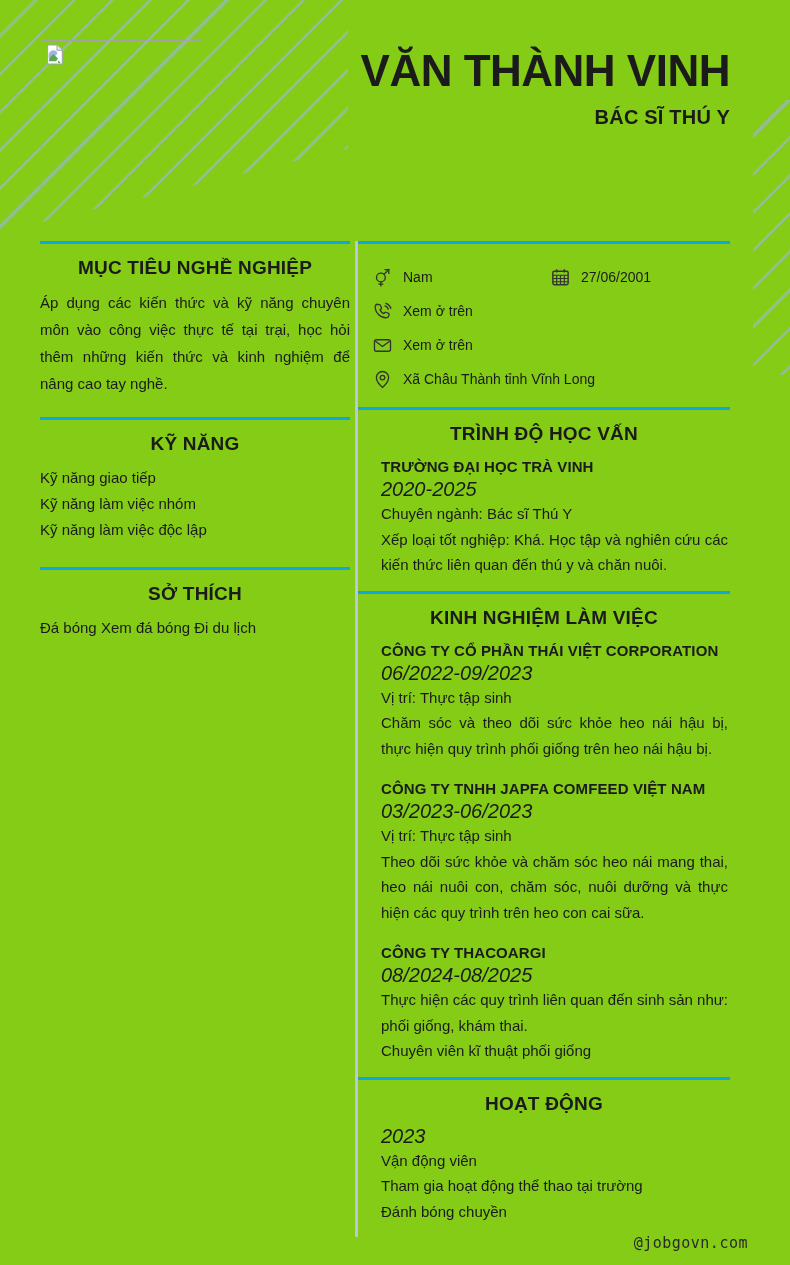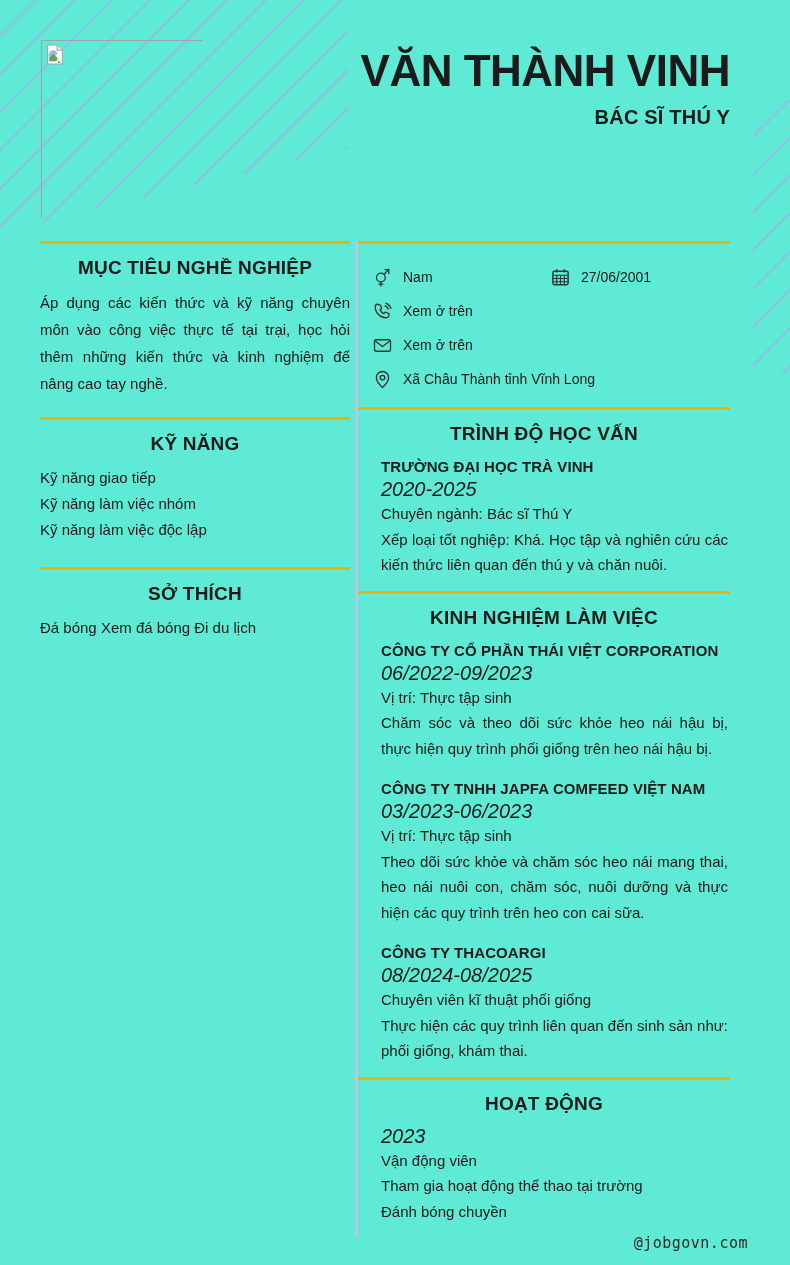--- a/index.html
+++ b/index.html
@@ -1,16 +1,16 @@
 <!DOCTYPE html>
 <html lang="vi"><head>
 <meta charset="utf-8">
 <style>
   html,body{margin:0;padding:0;background:#fff;}
-  .page{position:relative;width:790px;height:1265px;background:#5eead4;overflow:hidden;
+  .page{position:relative;width:790px;height:1265px;background:#84cc16;overflow:hidden;
         font-family:"Liberation Sans",sans-serif;color:#1b1b1b;margin:0 auto;}
 
   
   .stripes{background-image:repeating-linear-gradient(135deg,transparent 0 24px,rgba(160,178,232,0.55) 24px 27px);}
   .deco-tl{position:absolute;left:0;top:0;width:348px;height:232px;
            clip-path:polygon(0 0,100% 0,100% 64%,0 100%);}
   .deco-r{position:absolute;right:0;top:100px;width:37px;height:275px;}
 
   
   .photo{position:absolute;left:41px;top:40px;width:160px;height:178px;
@@ -21,21 +21,21 @@
   .header{position:absolute;top:46px;right:60px;text-align:right;}
   .name{font-size:44px;font-weight:700;line-height:1.12;letter-spacing:-0.5px;white-space:nowrap;}
   .subtitle{font-size:20px;font-weight:700;margin-top:11px;letter-spacing:0.2px;}
 
   
   .columns{position:absolute;top:241px;left:40px;width:690px;display:flex;align-items:stretch;}
   .col-left{width:310px;}
   .col-divider{width:3px;background:#bac5e0;margin-left:5px;}
   .col-right{width:372px;}
 
-  .sec{border-top:3px solid #eab308;}
+  .sec{border-top:3px solid #0ea5e9;}
   .sec-title{font-size:19px;font-weight:700;text-align:center;margin:13px 0 10px;letter-spacing:0.2px;}
 
   
   .obj-body{font-size:15px;line-height:27px;text-align:justify;padding-bottom:20px;}
   .skill-item{font-size:15px;line-height:26px;}
   .sec-skills .list{padding-bottom:24px;}
   .hobby-line{font-size:15px;line-height:26px;padding-bottom:18px;}
 
   
   .info{padding:16px 0 11px 14px;}
@@ -183,22 +183,22 @@
           <div class="entry">
             <div class="entry-org">CÔNG TY TNHH JAPFA COMFEED VIỆT NAM</div>
             <div class="entry-period">03/2023-06/2023</div>
             <p class="entry-line">Vị trí: Thực tập sinh</p>
             <p class="entry-line">Theo dõi sức khỏe và chăm sóc heo nái mang thai, heo nái nuôi con, chăm sóc, nuôi dưỡng và thực hiện các quy trình trên heo con cai sữa.</p>
           </div>
 
           <div class="entry">
             <div class="entry-org">CÔNG TY THACOARGI</div>
             <div class="entry-period">08/2024-08/2025</div>
+            <p class="entry-line">Thực hiện các quy trình liên quan đến sinh sản như: phối giống, khám thai.</p>
             <p class="entry-line">Chuyên viên kĩ thuật phối giống</p>
-            <p class="entry-line">Thực hiện các quy trình liên quan đến sinh sản như: phối giống, khám thai.</p>
           </div>
 
         </div>
       </div>
 
       <div class="sec">
         <div class="sec-title">HOẠT ĐỘNG</div>
         <div class="sec-content">
           <div class="entry">
             <div class="entry-period">2023</div>

